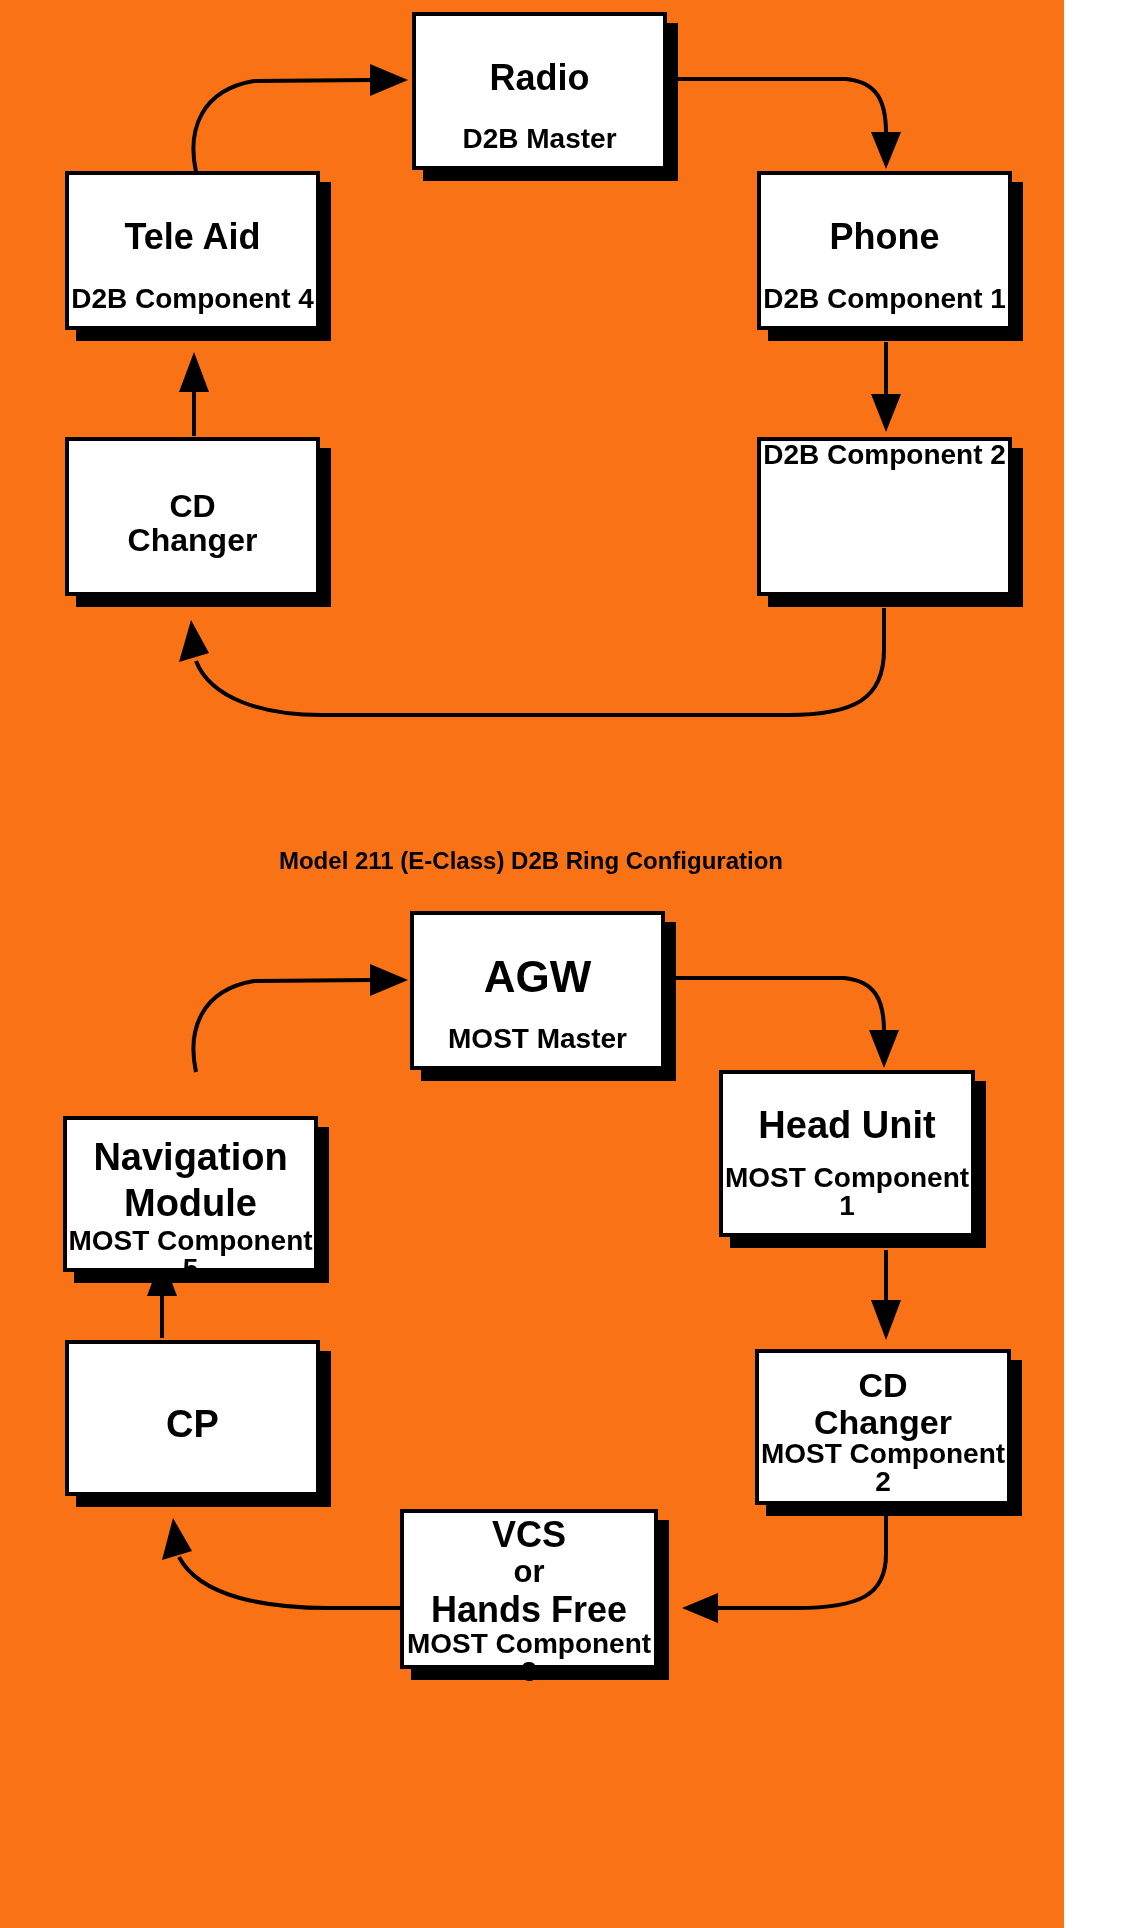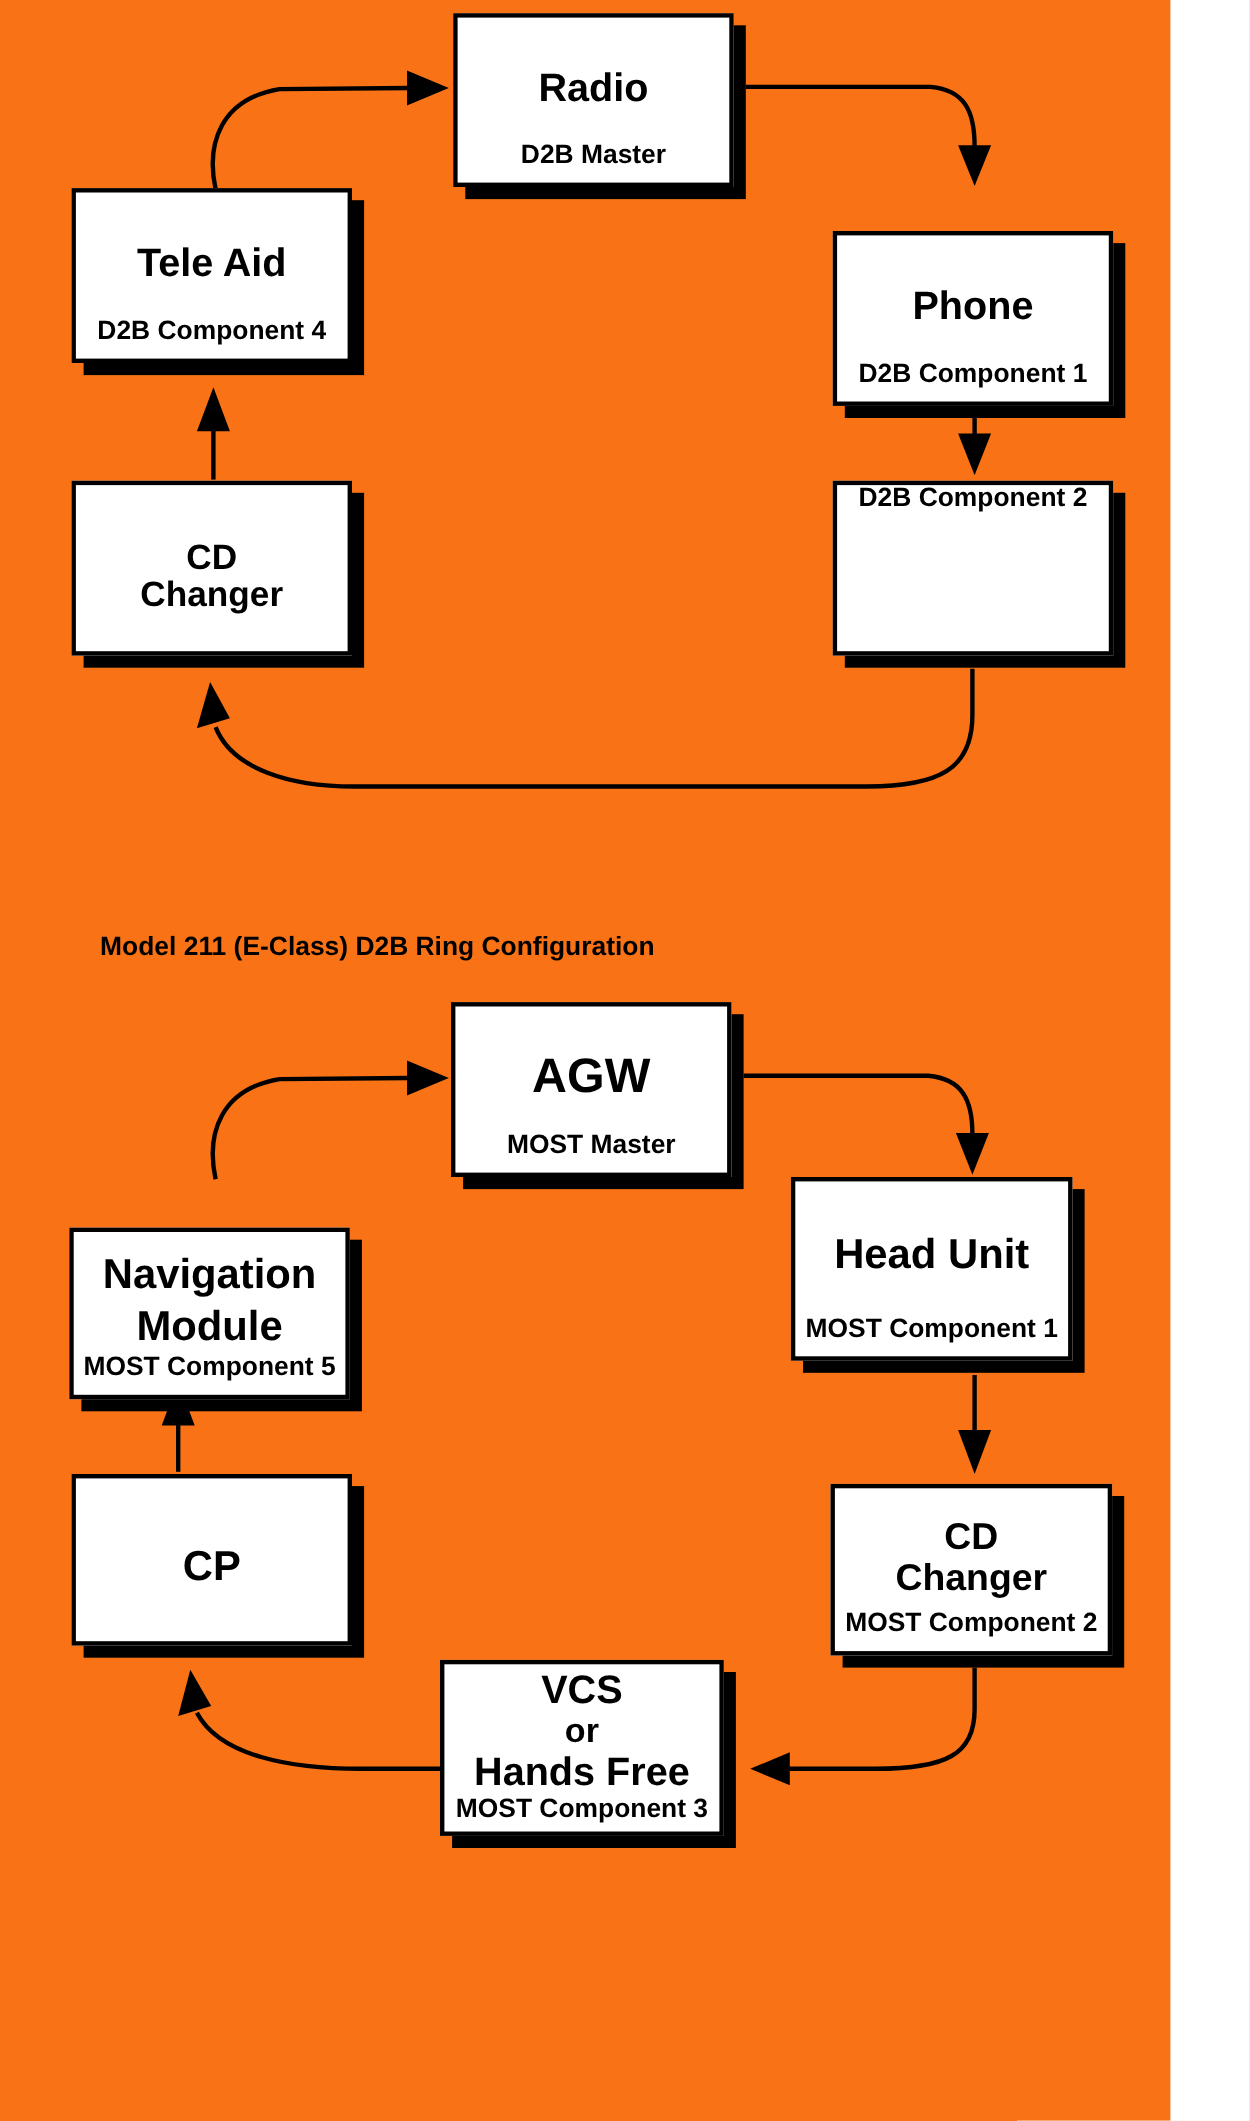--- a/index.html
+++ b/index.html
@@ -37,36 +37,36 @@
   .title-wrap {
     flex: 1 1 auto;
     display: flex;
     flex-direction: column;
     justify-content: center;
     align-items: center;
     padding-top: 14px;
     line-height: 1.15;
   }
   .subtitle {
-    font-size: 24px;
+    font-size: 28px;
     padding-bottom: 13px;
     line-height: 1.0;
   }
 
   .t32 { font-size: 32px; }
   .t34 { font-size: 34px; }
   .t36 { font-size: 36px; }
   .t38 { font-size: 38px; }
   .t44 { font-size: 44px; }
   .t31 { font-size: 31px; }
 
   
   #n-radio        { left: 412px; top: 12px;   width: 255px; height: 158px; }
   #n-teleaid      { left: 65px;  top: 171px;  width: 255px; height: 159px; }
-  #n-phone        { left: 757px; top: 171px;  width: 255px; height: 159px; margin-top: 39px; }
+  #n-phone        { left: 757px; top: 171px;  width: 255px; height: 159px; }
   #n-cdchanger1   { left: 65px;  top: 437px;  width: 255px; height: 159px; }
   #n-voicecontrol { left: 757px; top: 437px;  width: 255px; height: 159px; }
 
   
   #n-agw          { left: 410px; top: 911px;  width: 255px; height: 159px; }
   #n-navigation   { left: 63px;  top: 1072px; width: 255px; height: 156px; margin-top: 44px; }
   #n-headunit     { left: 719px; top: 1070px; width: 256px; height: 167px; }
   #n-cp           { left: 65px;  top: 1340px; width: 255px; height: 156px; }
   #n-cdchanger2   { left: 755px; top: 1349px; width: 256px; height: 156px; }
   #n-vcs          { left: 400px; top: 1509px; width: 258px; height: 160px; }
@@ -76,20 +76,21 @@
   #n-cdchanger1 .title-wrap { line-height: 1.05; }
   #n-cdchanger2 .title-wrap { line-height: 1.08; }
   #n-navigation .title-wrap { line-height: 1.22; }
 
   .caption {
     position: absolute;
     z-index: 2;
     left: 91px;
     top: 848px;
     width: 880px;
+    text-align: center;
     font-size: 24px;
     font-weight: bold;
     line-height: 1.1;
   }
 </style>
 </head>
 <body>
 
 <div class="canvas">
 

